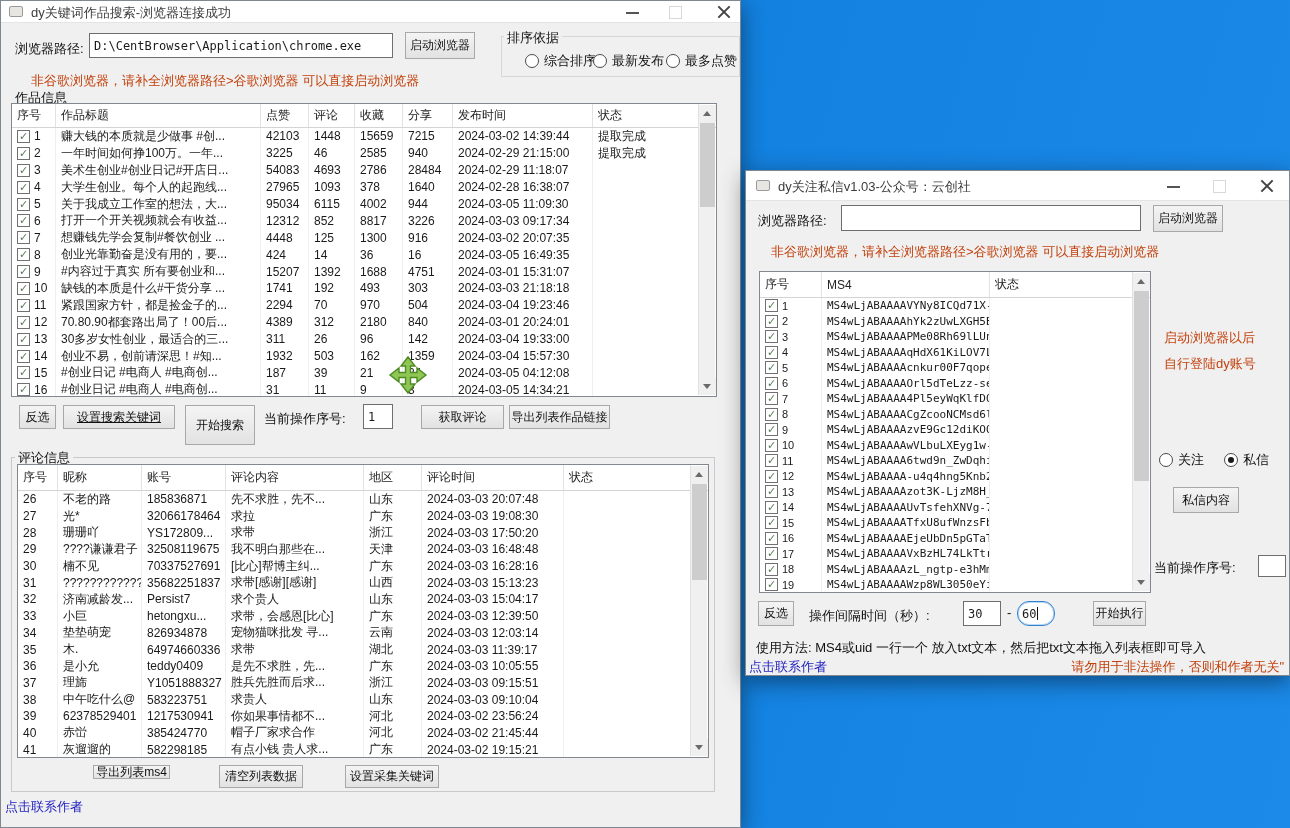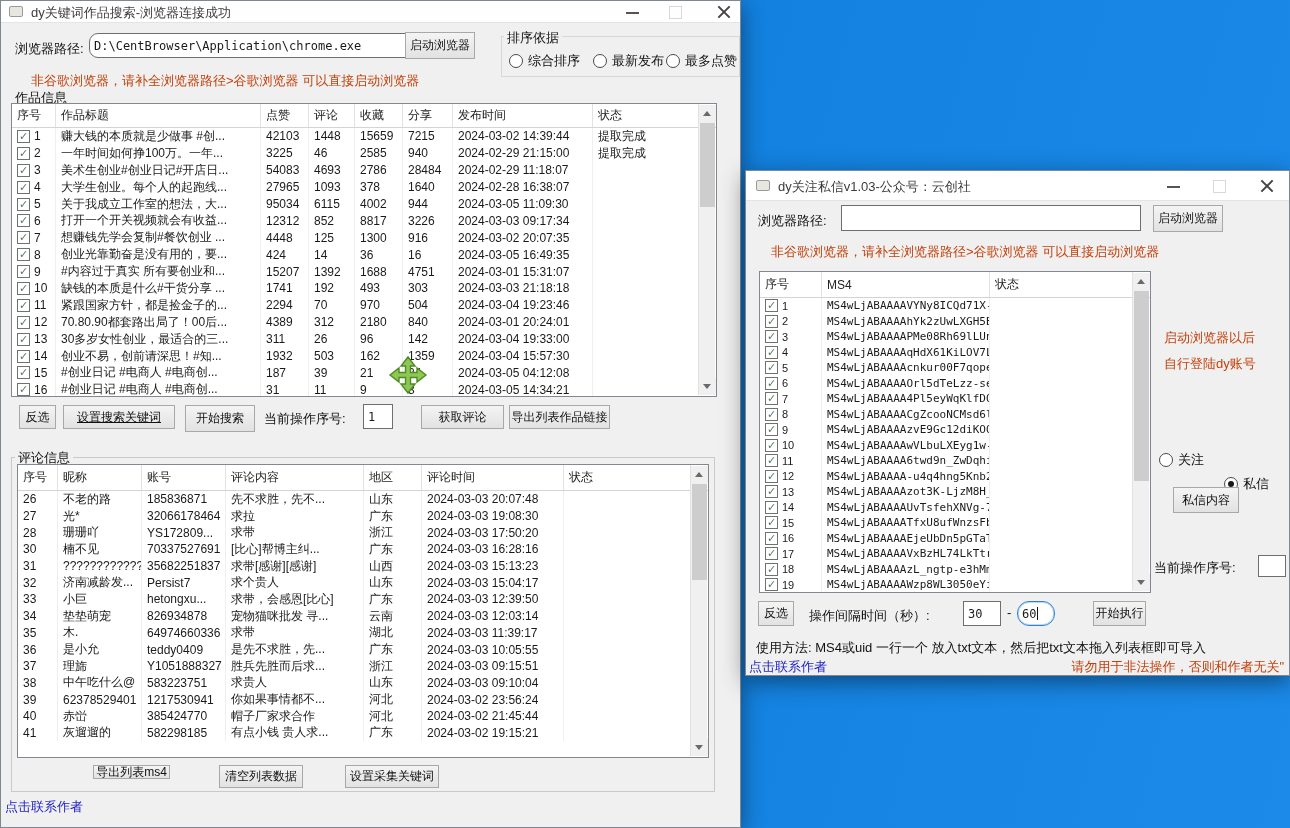--- a/index.html
+++ b/index.html
@@ -62,28 +62,28 @@
 <div class="win" style="left:0;top:0;width:741px;height:828px;">
   <div class="titlebar" style="height:22px;">
     <span class="app-icon" style="left:8px;top:5px;"></span>
     <span class="title-text" style="left:30px;top:3px;">dy关键词作品搜索-浏览器连接成功</span>
     <span class="cap-btn cap-min" style="left:617px;top:2px;"></span>
     <span class="cap-btn cap-max" style="left:659px;top:2px;"></span>
     <span class="cap-btn cap-close" style="left:708px;top:2px;"></span>
   </div>
 
   <span class="lbl" style="left:14px;top:39px;">浏览器路径:</span>
-  <div class="input" style="left:88px;top:32px;width:360px;height:25px;border-radius:9px;">
+  <div class="input" style="left:88px;top:32px;width:304px;height:25px;">
     <span>D:\CentBrowser\Application\chrome.exe</span>
   </div>
   <div class="btn" style="left:404px;top:31px;width:70px;height:27px;">启动浏览器</div>
 
   <div class="group" style="left:500px;top:35px;width:239px;height:41px;border-color:#d7d7d7;"></div>
   <span class="group-label" style="left:503px;top:28px;">排序依据</span>
-  <div class="radio" style="left:508px;top:51px;">
+  <div class="radio" style="left:524px;top:51px;">
     <span class="rdot"></span>
       <span>综合排序</span>
   </div>
   <div class="radio" style="left:592px;top:51px;">
     <span class="rdot"></span>
       <span>最新发布</span>
   </div>
   <div class="radio" style="left:665px;top:51px;">
     <span class="rdot"></span>
       <span>最多点赞</span>
@@ -539,21 +539,21 @@
       </div>
     <div class="sbar">
       <div class="sarrow up"></div>
       <div class="sthumb" style="top:18px;height:84px;"></div>
       <div class="sarrow down"></div>
     </div>
   </div>
 
   <div class="btn" style="left:18px;top:404px;width:37px;height:24px;">反选</div>
   <div class="btn" style="left:62px;top:404px;width:112px;height:24px;text-decoration:underline;">设置搜索关键词</div>
-  <div class="btn" style="left:184px;top:404px;width:70px;height:27px;">开始搜索</div>
+  <div class="btn" style="left:184px;top:404px;width:70px;height:40px;">开始搜索</div>
   <span class="lbl" style="left:263px;top:409px;">当前操作序号:</span>
   <div class="input" style="left:362px;top:403px;width:30px;height:25px;">
     <span>1</span>
   </div>
   <div class="btn" style="left:420px;top:404px;width:83px;height:24px;">获取评论</div>
   <div class="btn" style="left:508px;top:404px;width:101px;height:24px;">导出列表作品链接</div>
 
   <div class="group" style="left:10px;top:456px;width:704px;height:335px;border-color:#c9c9c9;"></div>
   <span class="group-label" style="left:14px;top:448px;">评论信息</span>
   <div class="tbox" style="left:16px;top:463px;width:692px;height:294px;">
@@ -631,20 +631,43 @@
           </div>
           <div class="c c-time">
             <span>2024-03-03 17:50:20</span>
           </div>
           <div class="c c-status">
             <span></span>
           </div>
         </div>
         <div class="trow cmt-row">
           <div class="c c-num">
+            <span>29</span>
+          </div>
+          <div class="c c-nick">
+            <span>????谦谦君子</span>
+          </div>
+          <div class="c c-acc">
+            <span>32508119675</span>
+          </div>
+          <div class="c c-content">
+            <span>我不明白那些在...</span>
+          </div>
+          <div class="c c-region">
+            <span>天津</span>
+          </div>
+          <div class="c c-time">
+            <span>2024-03-03 16:48:48</span>
+          </div>
+          <div class="c c-status">
+            <span></span>
+          </div>
+        </div>
+        <div class="trow cmt-row">
+          <div class="c c-num">
             <span>30</span>
           </div>
           <div class="c c-nick">
             <span>楠不见</span>
           </div>
           <div class="c c-acc">
             <span>70337527691</span>
           </div>
           <div class="c c-content">
             <span>[比心]帮博主纠...</span>
@@ -1186,21 +1209,21 @@
     </div>
   </div>
 
   <span class="lbl red" style="left:418px;top:158px;">启动浏览器以后</span>
   <span class="lbl red" style="left:418px;top:184px;">自行登陆dy账号</span>
 
   <div class="radio" style="left:413px;top:280px;">
     <span class="rdot"></span>
       <span>关注</span>
   </div>
-  <div class="radio" style="left:478px;top:280px;margin-top:24px;">
+  <div class="radio" style="left:478px;top:280px;">
     <span class="rdot sel"></span>
       <span>私信</span>
   </div>
 
   <div class="btn" style="left:427px;top:316px;width:66px;height:26px;">私信内容</div>
 
   <span class="lbl" style="left:408px;top:388px;">当前操作序号:</span>
   <div class="input" style="left:512px;top:384px;width:28px;height:22px;">
     <span></span>
   </div>

